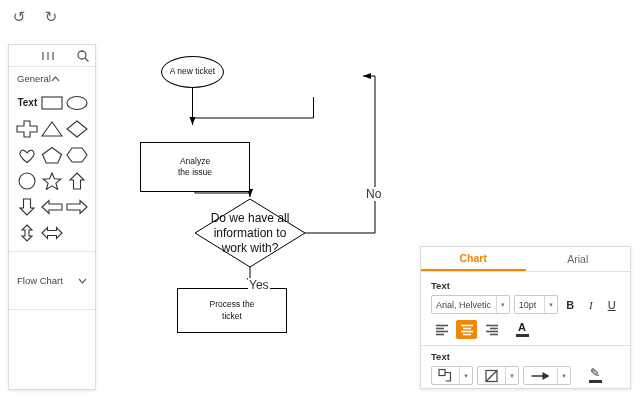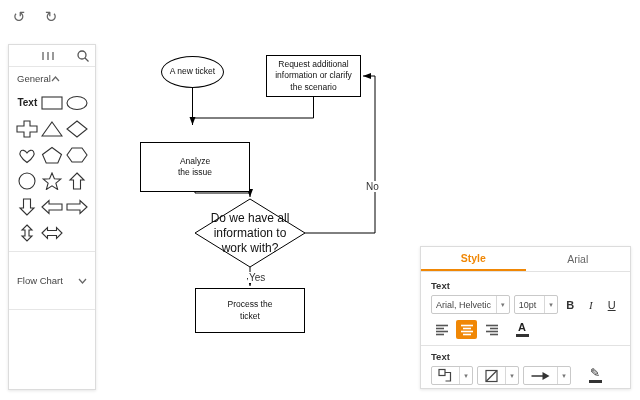--- a/index.html
+++ b/index.html
@@ -31,21 +31,21 @@
 
   
   .edges-svg { position:absolute; left:0; top:0; width:640px; height:400px; }
   .node { position:absolute; background:#fff; border:1px solid #000;
           display:flex; align-items:center; justify-content:center; text-align:center;
           font-size:8.5px; line-height:1.3; color:#111; white-space:pre-line; cursor:move; }
   .node-ellipse { border-radius:50%; }
   .diamond-label { position:absolute; display:flex; align-items:center; justify-content:center;
                    text-align:center; font-size:12px; line-height:1.25; color:#111;
                    white-space:pre-line; background:transparent; border:none; cursor:move; }
-  .edge-label { position:absolute; font-size:10px; color:#333; background:#fff; padding:0 1px; }
+  .edge-label { position:absolute; font-size:12px; color:#333; background:#fff; padding:0 1px;margin-top:6px; }
 
   
   .format-panel { position:absolute; left:420px; top:246px; width:211px; height:143px;
                   background:#fff; border:1px solid #dcdcdc; box-shadow:0 1px 3px rgba(0,0,0,.10); }
   .tabs { display:flex; height:25px; border-bottom:1px solid #e2e2e2; }
   .tab { flex:1; display:flex; align-items:center; justify-content:center;
          font-size:10.5px; color:#666; cursor:pointer; }
   .tab.active { color:#F08705; font-weight:bold; border-bottom:2px solid #F08705; }
   .fp-body { padding:6px 10px 0 10px; }
   .fp-label { font-size:9.5px; font-weight:bold; color:#333; margin:2px 0 4px 0; }
@@ -87,29 +87,26 @@
     </defs>
     <path d="M192.5 88 V125" stroke="#000" fill="none" marker-end="url(#arr)"></path>
     <path d="M313.5 97 V118 H193.5" stroke="#000" fill="none"></path>
     <path d="M195 177 V193 H250 V197" stroke="#000" fill="none" marker-end="url(#arr)"></path>
     <path d="M250 267 V286" stroke="#000" fill="none" marker-end="url(#arr)"></path>
     <path d="M305 233 H375 V76 H363" stroke="#000" fill="none" marker-end="url(#arr)"></path>
     <polygon points="250,199 305,233 250,267 195,233" fill="#fff" stroke="#000"></polygon>
   </svg>
 
   <div class="node node-ellipse" style="left:161px; top:56px; width:63px; height:32px;">A new ticket</div>
-  <div class="node" style="left:266px; top:55px; width:95px; height:42px;">Request additional
-information or clarify
-the scenario</div>
   <div class="node" style="left:140px; top:142px; width:110px; height:50px;">Analyze
 the issue</div>
   <div class="diamond-label" style="left:200px; top:214px; width:100px; height:38px;">Do we have all
 information to
 work with?</div>
-  <div class="node" style="left:195px; top:288px; width:110px; height:45px;">Process the
+  <div class="node" style="left:177px; top:288px; width:110px; height:45px;">Process the
 ticket</div>
 
   <div class="edge-label" style="left:248px; top:272px;">Yes</div>
   <div class="edge-label" style="left:365px; top:181px;">No</div>
 
   <div class="shapes-panel">
     <div class="panel-head">
       <svg class="drag-dots" width="16" height="10" viewBox="0 0 16 10">
         <g fill="#999">
           <rect x="1" y="1" width="2" height="8"></rect>
@@ -218,21 +215,21 @@
     <div class="section-foot">
       <span>Flow Chart</span>
       <svg width="9" height="6" viewBox="0 0 9 6">
         <polyline points="1,1 4.5,5 8,1" fill="none" stroke="#666" stroke-width="1.2"></polyline>
       </svg>
     </div>
   </div>
 
   <div class="format-panel">
     <div class="tabs">
-      <div class="tab active">Style</div>
+      <div class="tab active">Chart</div>
       <div class="tab">Arial</div>
     </div>
 
     <div class="fp-body">
       <div class="fp-label">Text</div>
 
       <div class="row">
         <div class="dropdown" style="width:80px;">
           <span class="dd-text" style="flex:1;">Arial, Helvetic</span>
           <span class="dd-arrow">▾</span>

